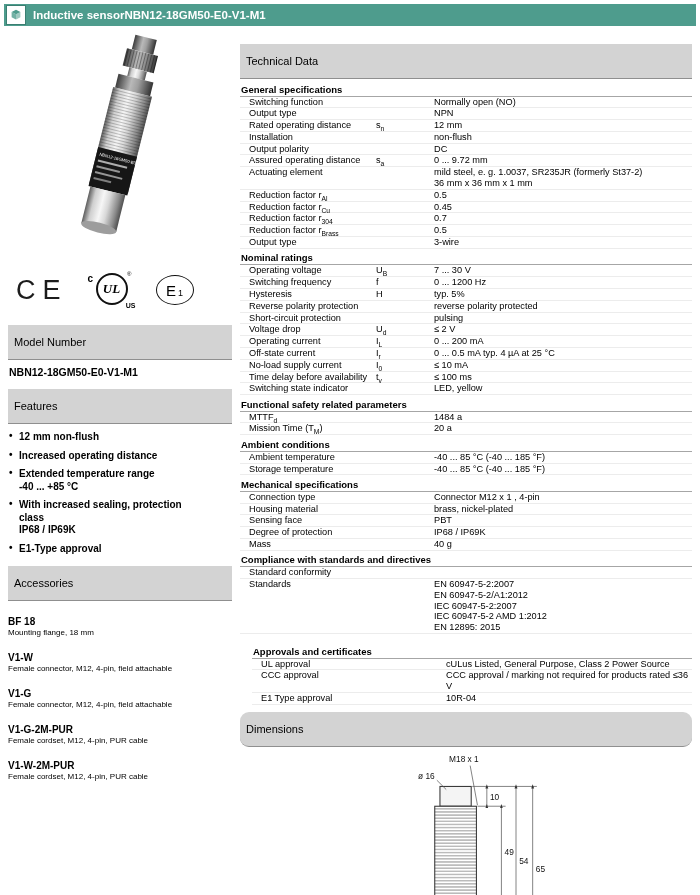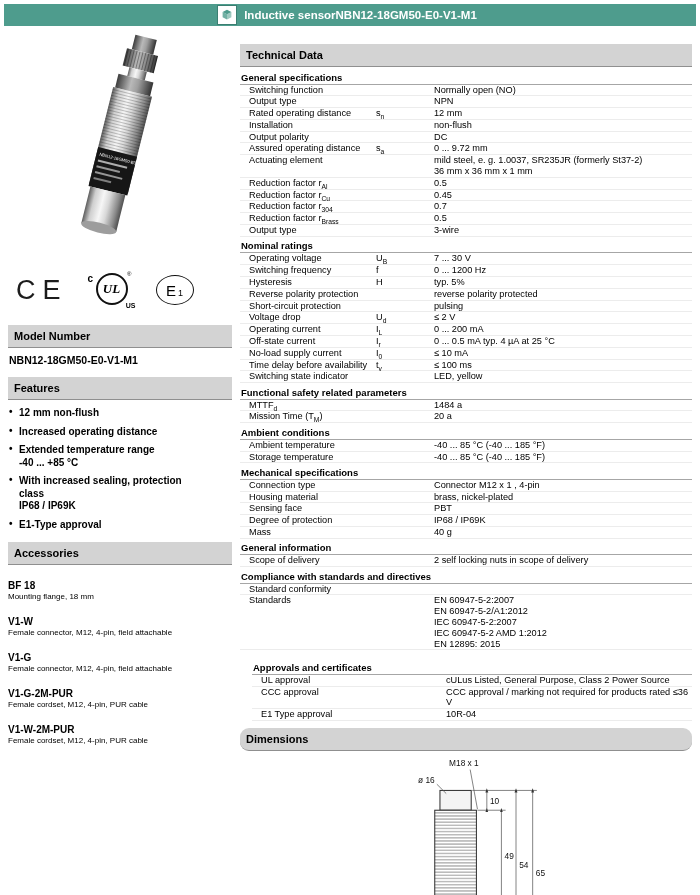--- a/index.html
+++ b/index.html
@@ -4,33 +4,33 @@
 <style>
   html,body{margin:0;padding:0;}
   body{
     width:700px;height:895px;position:relative;background:#fff;
     font-family:"Liberation Sans", sans-serif;color:#000;overflow:hidden;
   }
   
   .topbar{
     position:absolute;left:4px;top:4px;width:692px;height:22px;
     background:#4E9C8D;color:#fff;display:flex;align-items:center;
-    justify-content:center;font-weight:bold;font-size:11.5px;
+    justify-content:flex-start;font-weight:bold;font-size:11.5px;
     box-sizing:border-box;padding-right:8px;
   }
   .topbar-left{display:flex;align-items:center;gap:7px;}
   .topbar-icon{width:18px;height:18px;background:#fff;margin-left:2px;
     display:flex;align-items:center;justify-content:center;border:1px solid #3b7f72;}
   
   .left{position:absolute;left:8px;top:28px;width:224px;}
   .right{position:absolute;left:240px;top:44px;width:452px;}
   
   .secbar{
-    background:#d3d3d3;border-bottom:1px solid #8f8f8f;font-weight:bold;
-    font-size:11px;padding:5px 6px;box-sizing:border-box;
+    background:#d3d3d3;border-bottom:1px solid #8f8f8f;font-weight:normal;
+    font-size:11px;padding:11px 6px;box-sizing:border-box;
   }
   .left .secbar{margin-top:11px;}
   
   .photo{width:224px;height:232px;}
   .marks{display:flex;align-items:center;gap:22px;padding:8px 6px 2px 8px;height:44px;}
   .ce{font-size:27px;letter-spacing:7px;color:#1c1c1c;line-height:1;}
   .ulwrap{position:relative;width:44px;height:38px;}
   .ul-c{position:absolute;left:-2px;top:2px;font-size:10px;font-weight:bold;}
   .ul-circle{
     position:absolute;left:6px;top:2px;width:28px;height:28px;border:2.2px solid #111;
@@ -372,28 +372,20 @@
             <span class="ts"></span>
             <span class="tv">IP68 / IP69K</span>
           </div>
           <div class="trow">
             <span class="tl">Mass</span>
             <span class="ts"></span>
             <span class="tv">40 g</span>
           </div>
         </section>
         <section class="tech-section">
-          <div class="tech-title">General information</div>
-          <div class="trow">
-            <span class="tl">Scope of delivery</span>
-            <span class="ts"></span>
-            <span class="tv">2 self locking nuts in scope of delivery</span>
-          </div>
-        </section>
-        <section class="tech-section">
           <div class="tech-title">Compliance with standards and directives</div>
           <div class="trow">
             <span class="tl">Standard conformity</span>
             <span class="ts"></span>
             <span class="tv"></span>
           </div>
           <div class="trow">
             <span class="tl">Standards</span>
             <span class="ts"></span>
             <span class="tv">EN 60947-5-2:2007<br>EN 60947-5-2/A1:2012<br>IEC 60947-5-2:2007<br>IEC 60947-5-2 AMD 1:2012<br>EN 12895: 2015</span>

